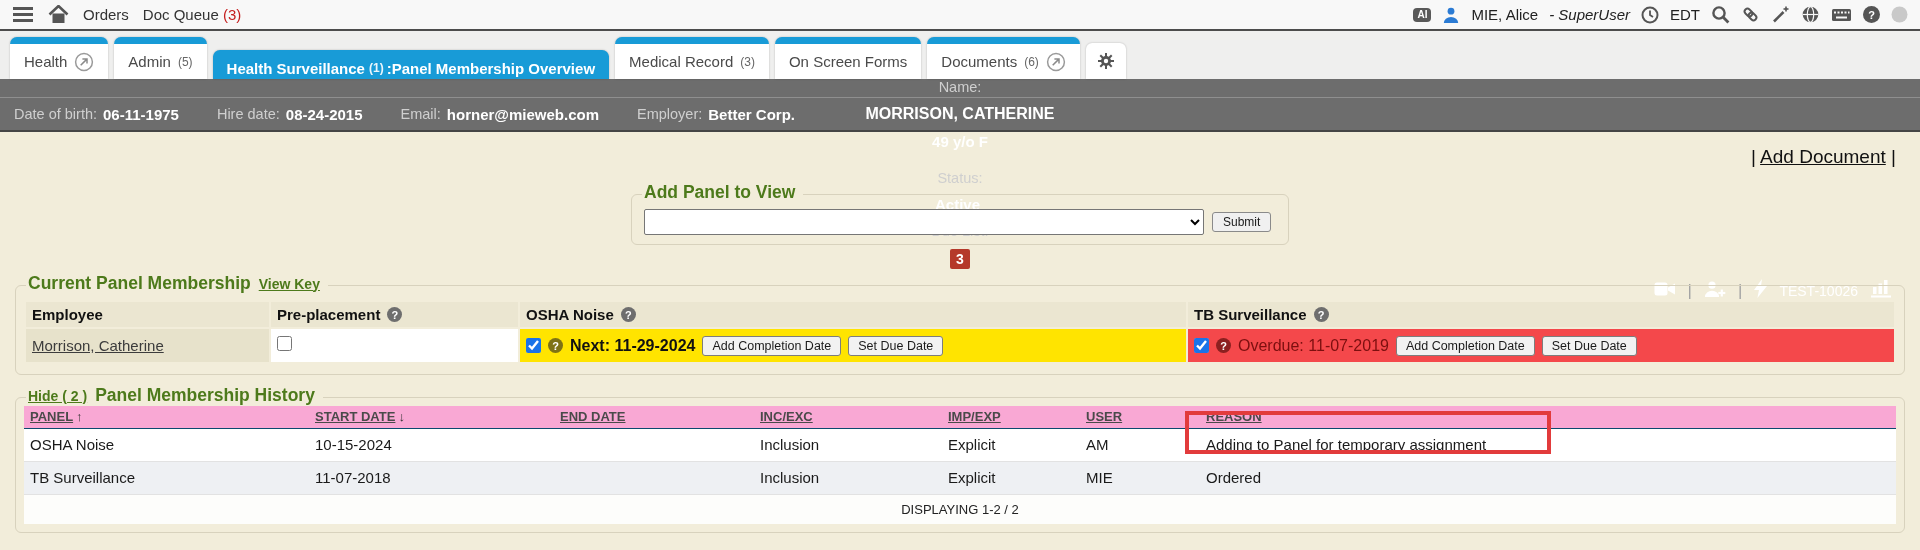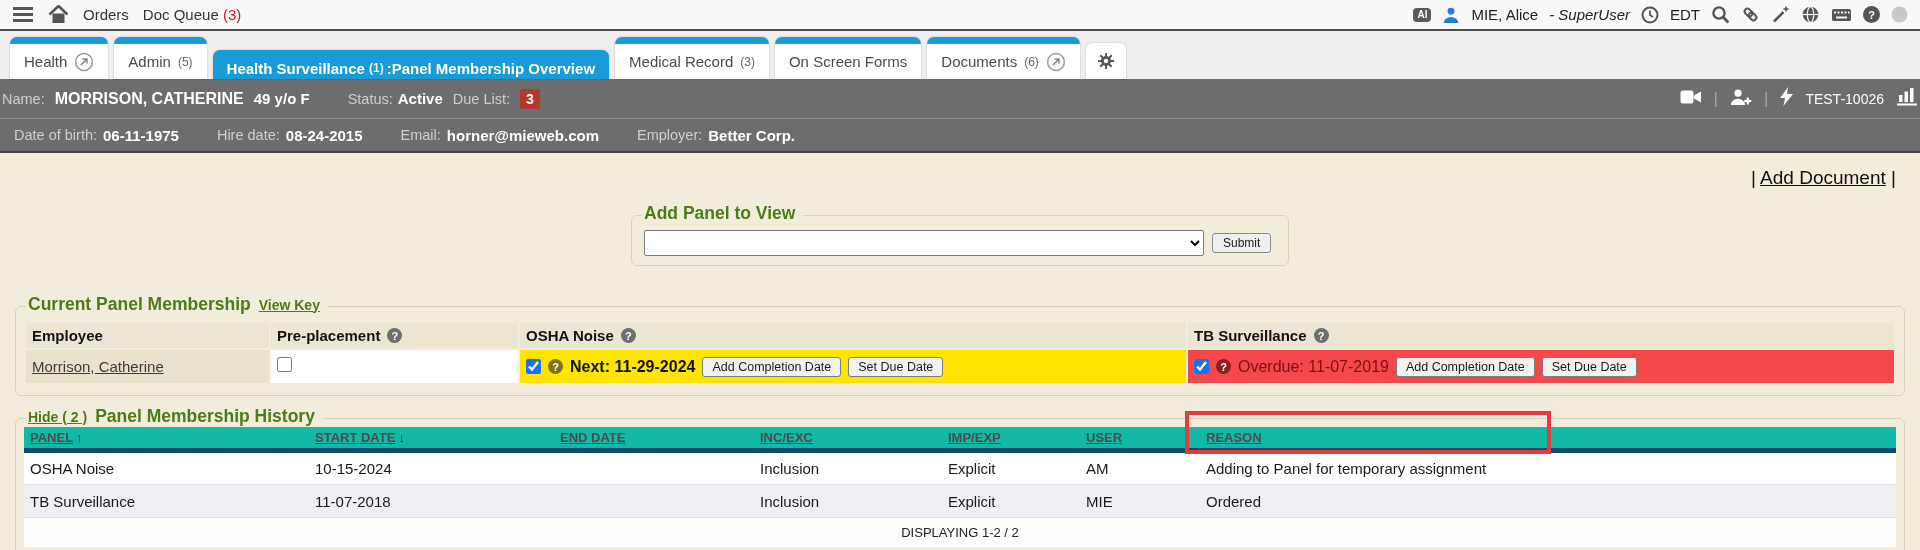--- a/index.html
+++ b/index.html
@@ -29,22 +29,22 @@
     box-shadow:0 0 2px rgba(0,0,0,.25); white-space:nowrap; }
   .tab .cnt { font-size:12px; color:#666; }
   .tab.active { background:#189bd7; border-top:7px solid #189bd7; color:#fff;
     font-weight:bold; height:29px; }
   .tab.active .cnt { color:#eaf6fc; font-size:12px; font-weight:bold; }
   .tab-gear { display:inline-flex; align-items:center; justify-content:center;
     background:#fff; border-radius:6px 6px 0 0; height:36px; width:40px;
     cursor:pointer; box-shadow:0 0 2px rgba(0,0,0,.25); }
 
   
-  .pbar1 { height:40px; background:#6d6d6d; display:flex; align-items:center;
-    padding:0 2px; gap:10px; border-bottom:1px solid #8f8f8f; }
+  .pbar1 { height:19px; background:#6d6d6d; display:flex; align-items:center;
+    padding:0 28px; gap:10px; border-bottom:1px solid #8f8f8f;flex-direction:column; }
   .pbar2 { height:34px; background:#6d6d6d; display:flex; align-items:center;
     padding:0 14px; gap:10px; border-bottom:2px solid #454545; }
   .plabel { color:#cfcfcf; font-size:14.5px; }
   .pval { color:#fff; font-size:15px; font-weight:bold; }
   .pgap { width:18px; }
   .due-badge { background:#b5392a; color:#fff; font-weight:bold; font-size:14px;
     padding:2px 6px; border-radius:2px; cursor:pointer; }
   .pbar-right { margin-left:auto; display:flex; align-items:center; gap:12px; }
   .psep { color:#a3a3a3; font-size:17px; }
   .chart-id { color:#fff; font-size:14px; }
@@ -87,23 +87,23 @@
     font-family:"Liberation Sans", sans-serif; white-space:nowrap; }
   input[type=checkbox] { width:15px; height:15px; accent-color:#1a73e8; cursor:pointer; }
   .help-ico { display:inline-flex; align-items:center; justify-content:center;
     width:15px; height:15px; border-radius:50%; background:#6e6e6e; color:#fff;
     font-size:11px; font-weight:bold; cursor:pointer; flex:0 0 auto; }
   .help-olive { background:#7e7215; }
   .help-maroon { background:#8c2020; }
 
   .history-panel { margin:22px 15px 0; padding:8px; }
   .t2 { width:100%; border-collapse:collapse; }
-  .t2 th { background:#14b8a6; text-align:left; font-size:13px; color:#4a4a4a;
+  .t2 th { background:#f9a8d4; text-align:left; font-size:13px; color:#4a4a4a;
     padding:3px 6px; height:22px; font-weight:bold;
-    border-bottom:5px solid #0c4a6e; }
+    border-bottom:1px solid #0c4a6e; }
   .t2 th .col-link { text-decoration:underline; cursor:pointer; }
   .t2 th .arrow { text-decoration:none; font-size:13px; color:#333; margin-left:3px; }
   .t2 td { font-size:15px; color:#1a1a1a; padding:7px 6px; height:33px;
     border-bottom:1px solid #e2e2e2; background:#fff; }
   .t2 tr.alt td { background:#eef0f3; }
   .t2 td.foot { text-align:center; font-size:13px; color:#222; height:27px;
     border-bottom:none; background:#fdfdfb; }
 
   .annotation-box { position:absolute; left:1185px; top:411px; width:366px;
     height:43px; border:4px solid #e23b3c; pointer-events:none; z-index:9; }

